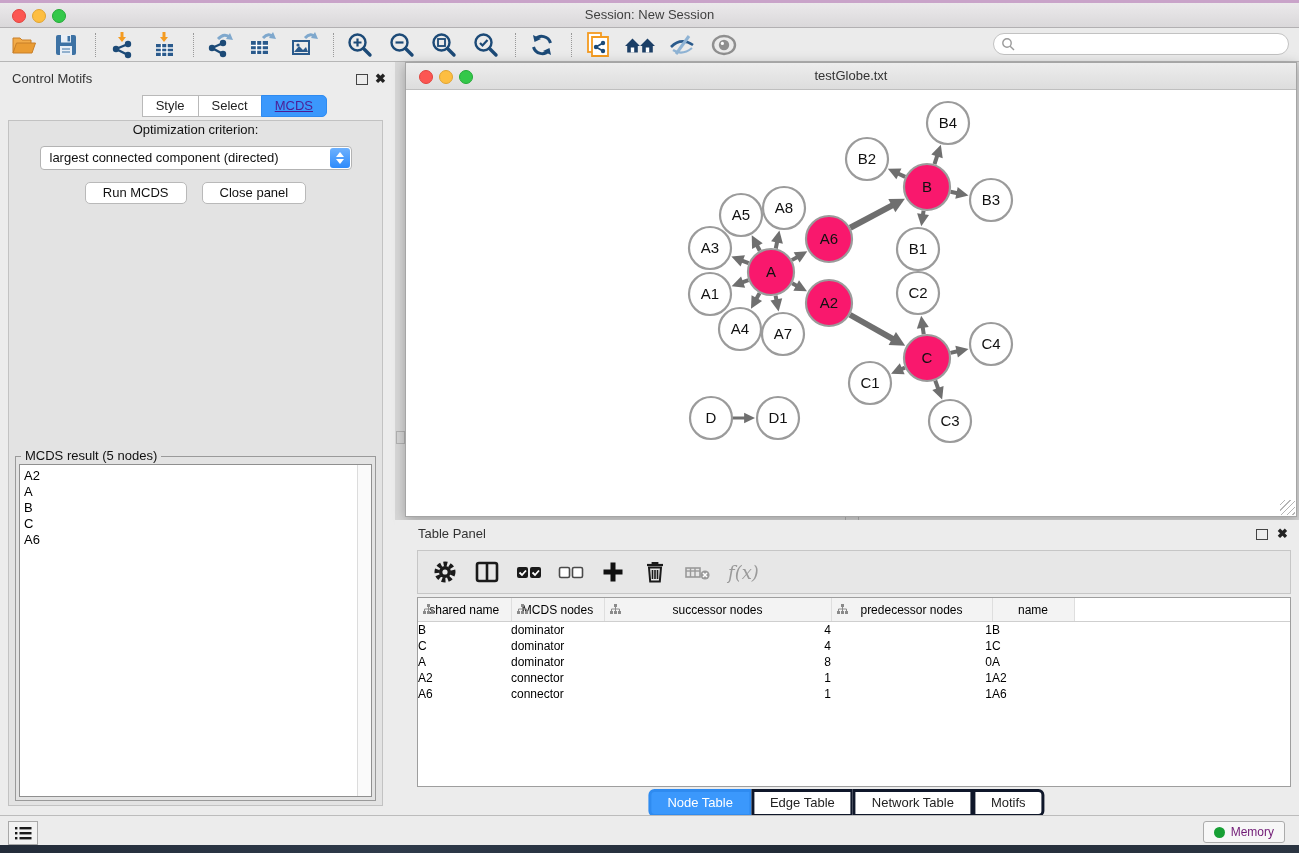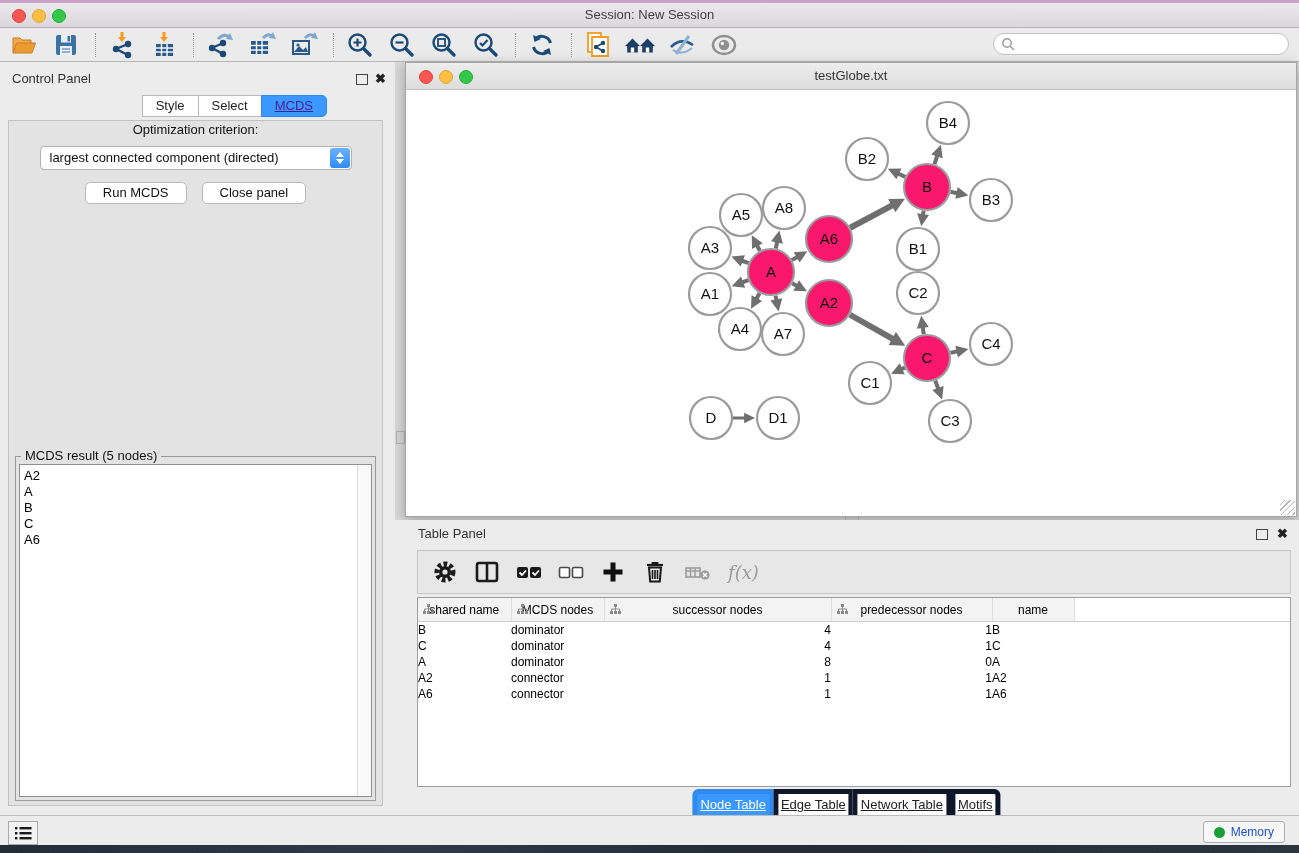--- a/index.html
+++ b/index.html
@@ -92,31 +92,31 @@
   table.grid th{height:23px;background:#f3f3f3;border-bottom:1px solid #cfcfcf;
      border-right:1px solid #dedede;font-weight:normal;position:relative;text-align:center;padding:0;}
   table.grid th.filler{background:#fff;border-right:none;}
   table.grid th .hicon{position:absolute;left:5px;top:6px;}
   table.grid td{height:16px;padding:0;white-space:nowrap;overflow:hidden;}
   td.c0,td.c1{padding-left:7px;text-align:left;}
   td.c2{text-align:right;padding-right:16px;}
   td.c3{text-align:right;padding-right:8px;}
   td.c4{padding-left:10px;text-align:left;}
   .tp-tabs{position:absolute;left:50%;transform:translateX(-50%);top:269px;display:flex;}
-  .ttab{height:22px;line-height:22px;padding:0 3px;background:#fff;border:5px solid #0f172a;
-     margin-left:-1px;font-size:13px;color:#222;text-decoration:underline;}
+  .ttab{height:22px;line-height:22px;padding:0 16px;background:#fff;border:3px solid #0f172a;
+     margin-left:-1px;font-size:13px;color:#222;}
   .ttab:first-child{border-radius:6px 0 0 6px;}
   .ttab:last-child{border-radius:0 6px 6px 0;}
   .ttab.active{background:#3b98fc;border-color:#2f8bf0;color:#fff;}
   
   .status-bar{left:0;top:815px;width:1299px;height:30px;background:#ececec;border-top:1px solid #bcbcbc;box-sizing:border-box;}
   .list-btn{position:absolute;left:8px;top:5px;width:28px;height:22px;background:#f2f2f2;
      border:1px solid #a8a8a8;display:flex;align-items:center;justify-content:center;}
   .memory-btn{position:absolute;right:14px;top:5px;height:22px;padding:0 10px;background:#f7f7f7;
-     border:1px solid #ababab;border-radius:3px;display:flex;align-items:center;gap:6px;font-size:12px;color:#1d4ed8;box-sizing:border-box;}
+     border:1px solid #ababab;border-radius:3px;display:flex;align-items:center;gap:6px;font-size:12px;color:#701a75;box-sizing:border-box;}
   .memory-dot{width:11px;height:11px;border-radius:50%;background:#17a035;}
 </style>
 </head>
 <body>
 
 <div class="abs top-strip"></div>
 <div class="abs bottom-strip"></div>
 
 <div class="abs titlebar">
   <span class="tl red"></span>
@@ -288,21 +288,21 @@
   <span class="search-wrap">
     <svg width="14" height="14" viewBox="0 0 14 14">
         <circle cx="6" cy="6" r="4.2" fill="none" stroke="#9a9a9a" stroke-width="1.4"></circle>
         <line x1="9.2" y1="9.2" x2="13" y2="13" stroke="#9a9a9a" stroke-width="1.4"></line>
       </svg>
     <input placeholder="" style="">
   </span>
 </div>
 
 <div class="abs control-panel">
-  <div class="cp-title">Control Panel</div>
+  <div class="cp-title">Control Motifs</div>
   <span class="panel-float" style="left:356px;"></span>
   <span class="panel-close" style="left:375px;">✖</span>
   <div class="cp-tabs">
       <div class="ctab">Network</div>
       <div class="ctab">Style</div>
       <div class="ctab">Select</div>
       <div class="ctab active">MCDS</div>
     </div>
   <div class="cp-content">
     <div class="opt-label">Optimization criterion:</div>

